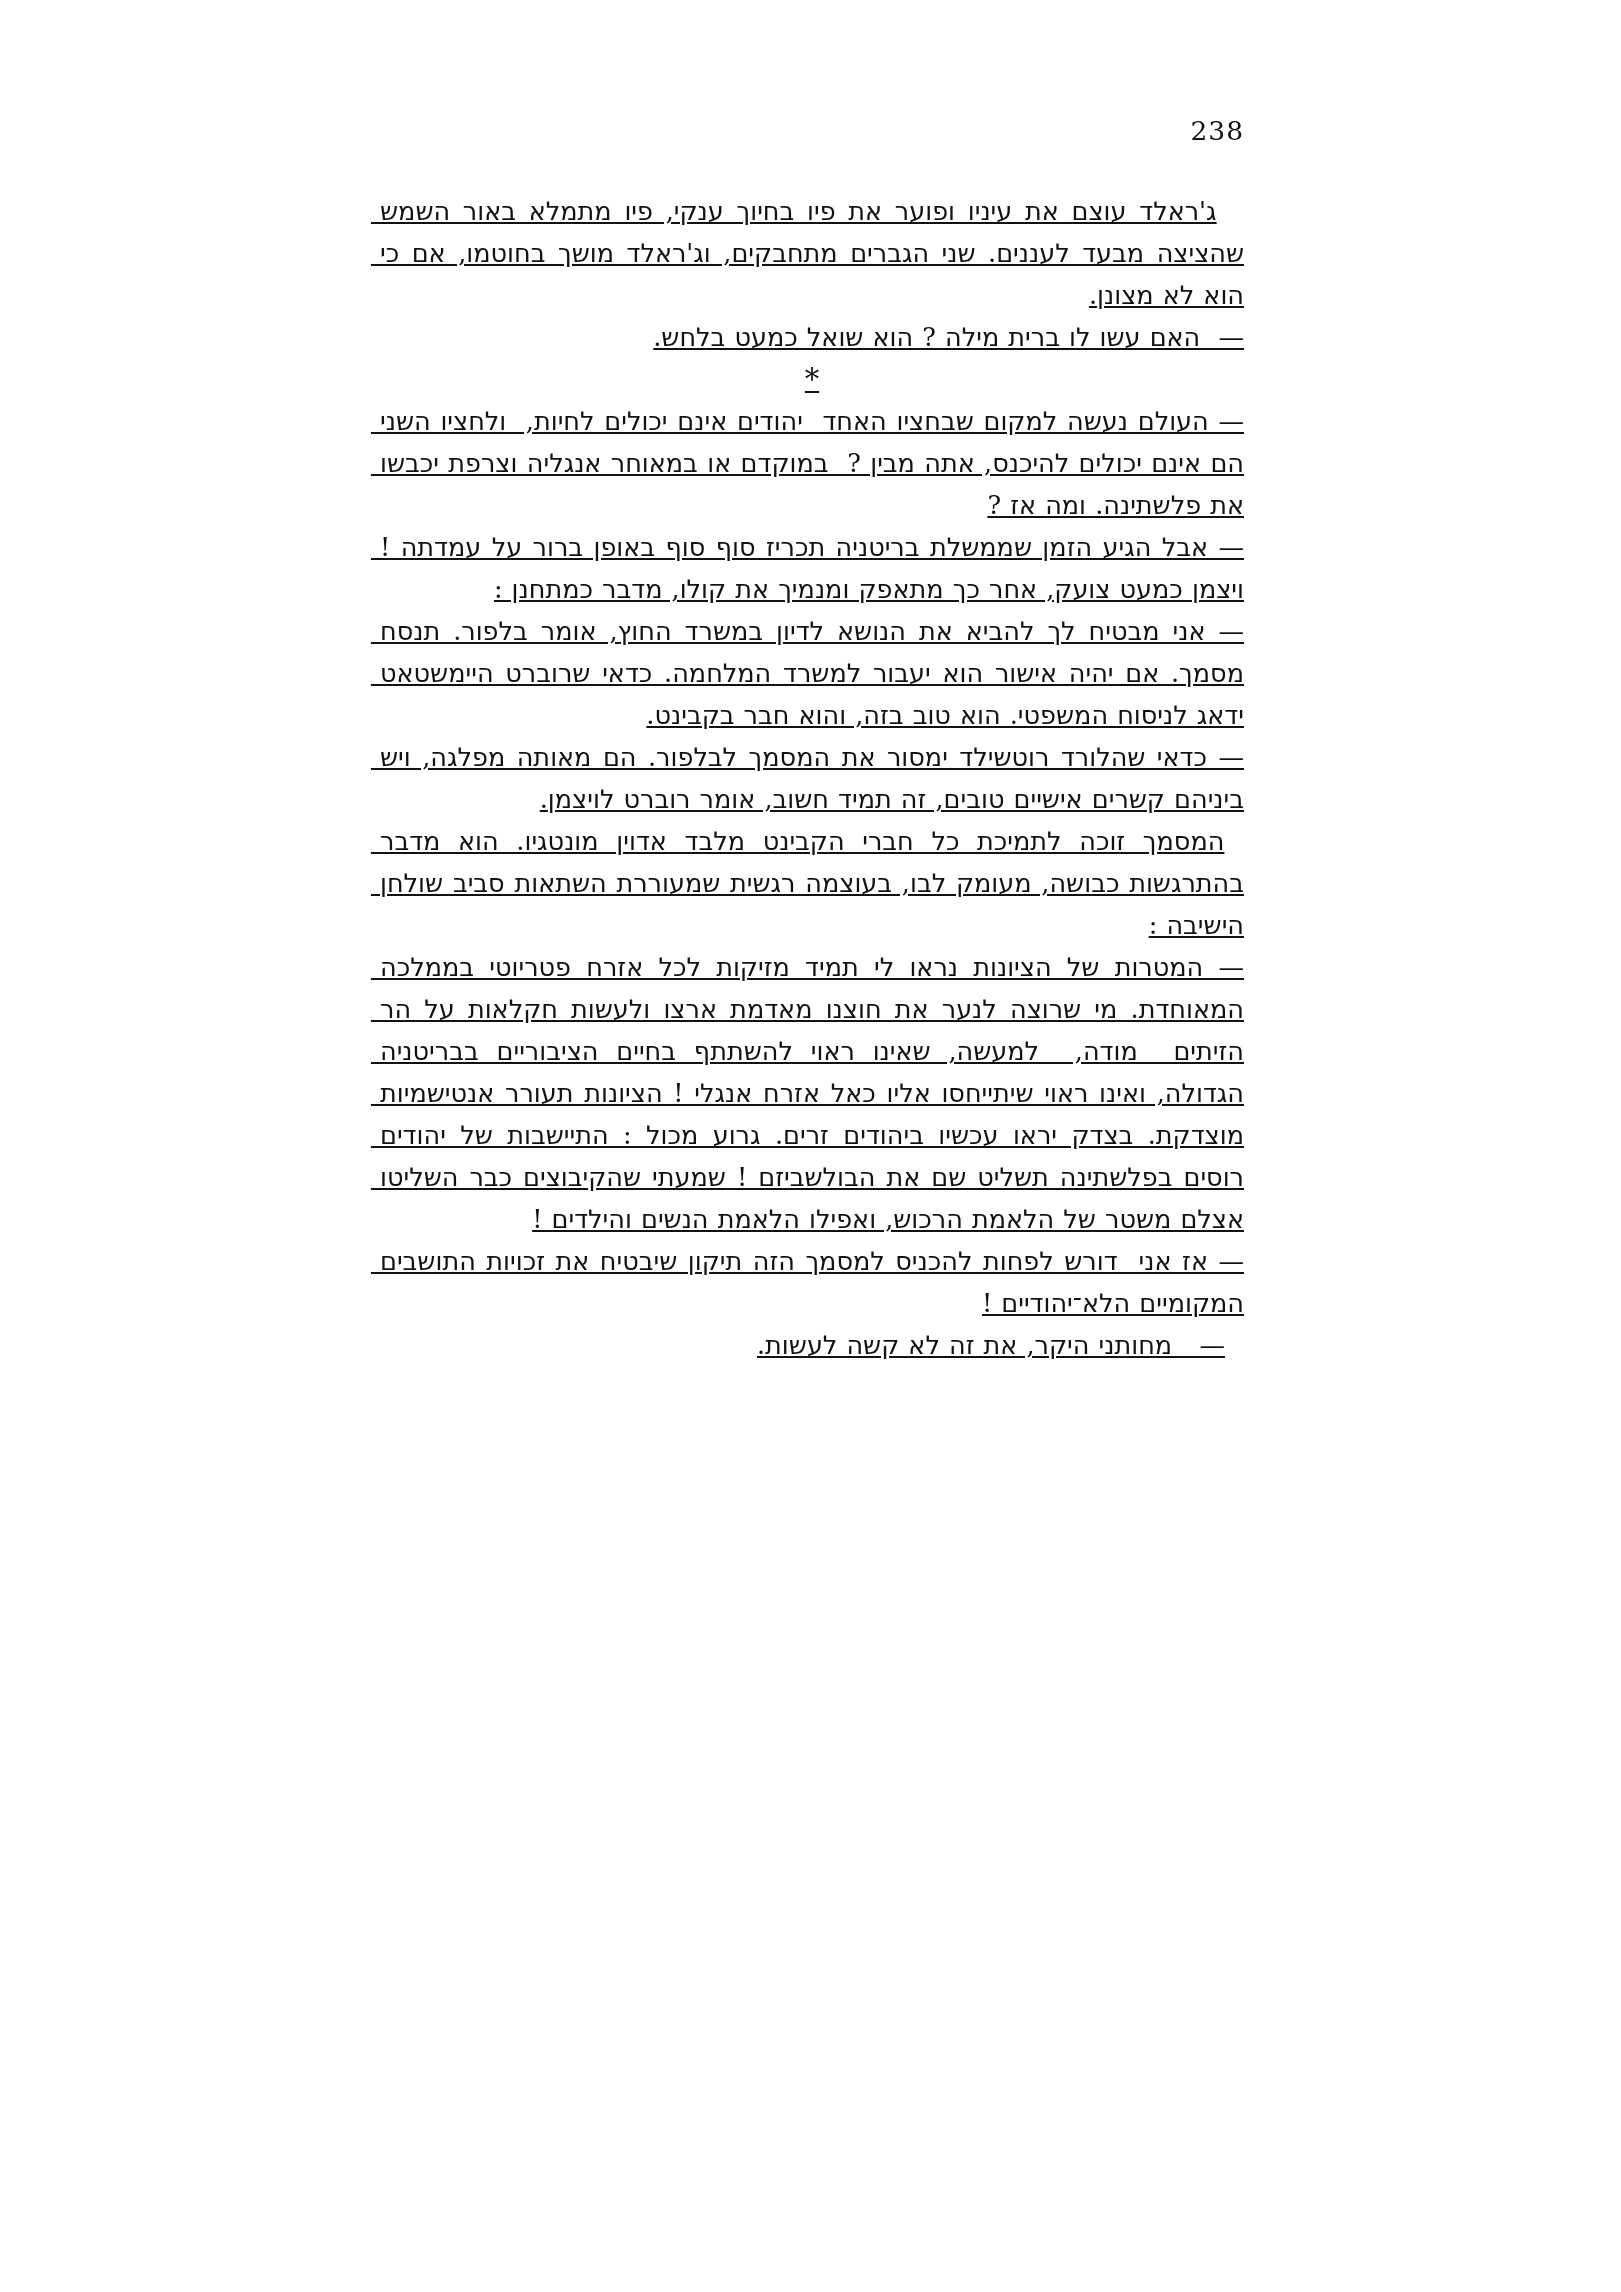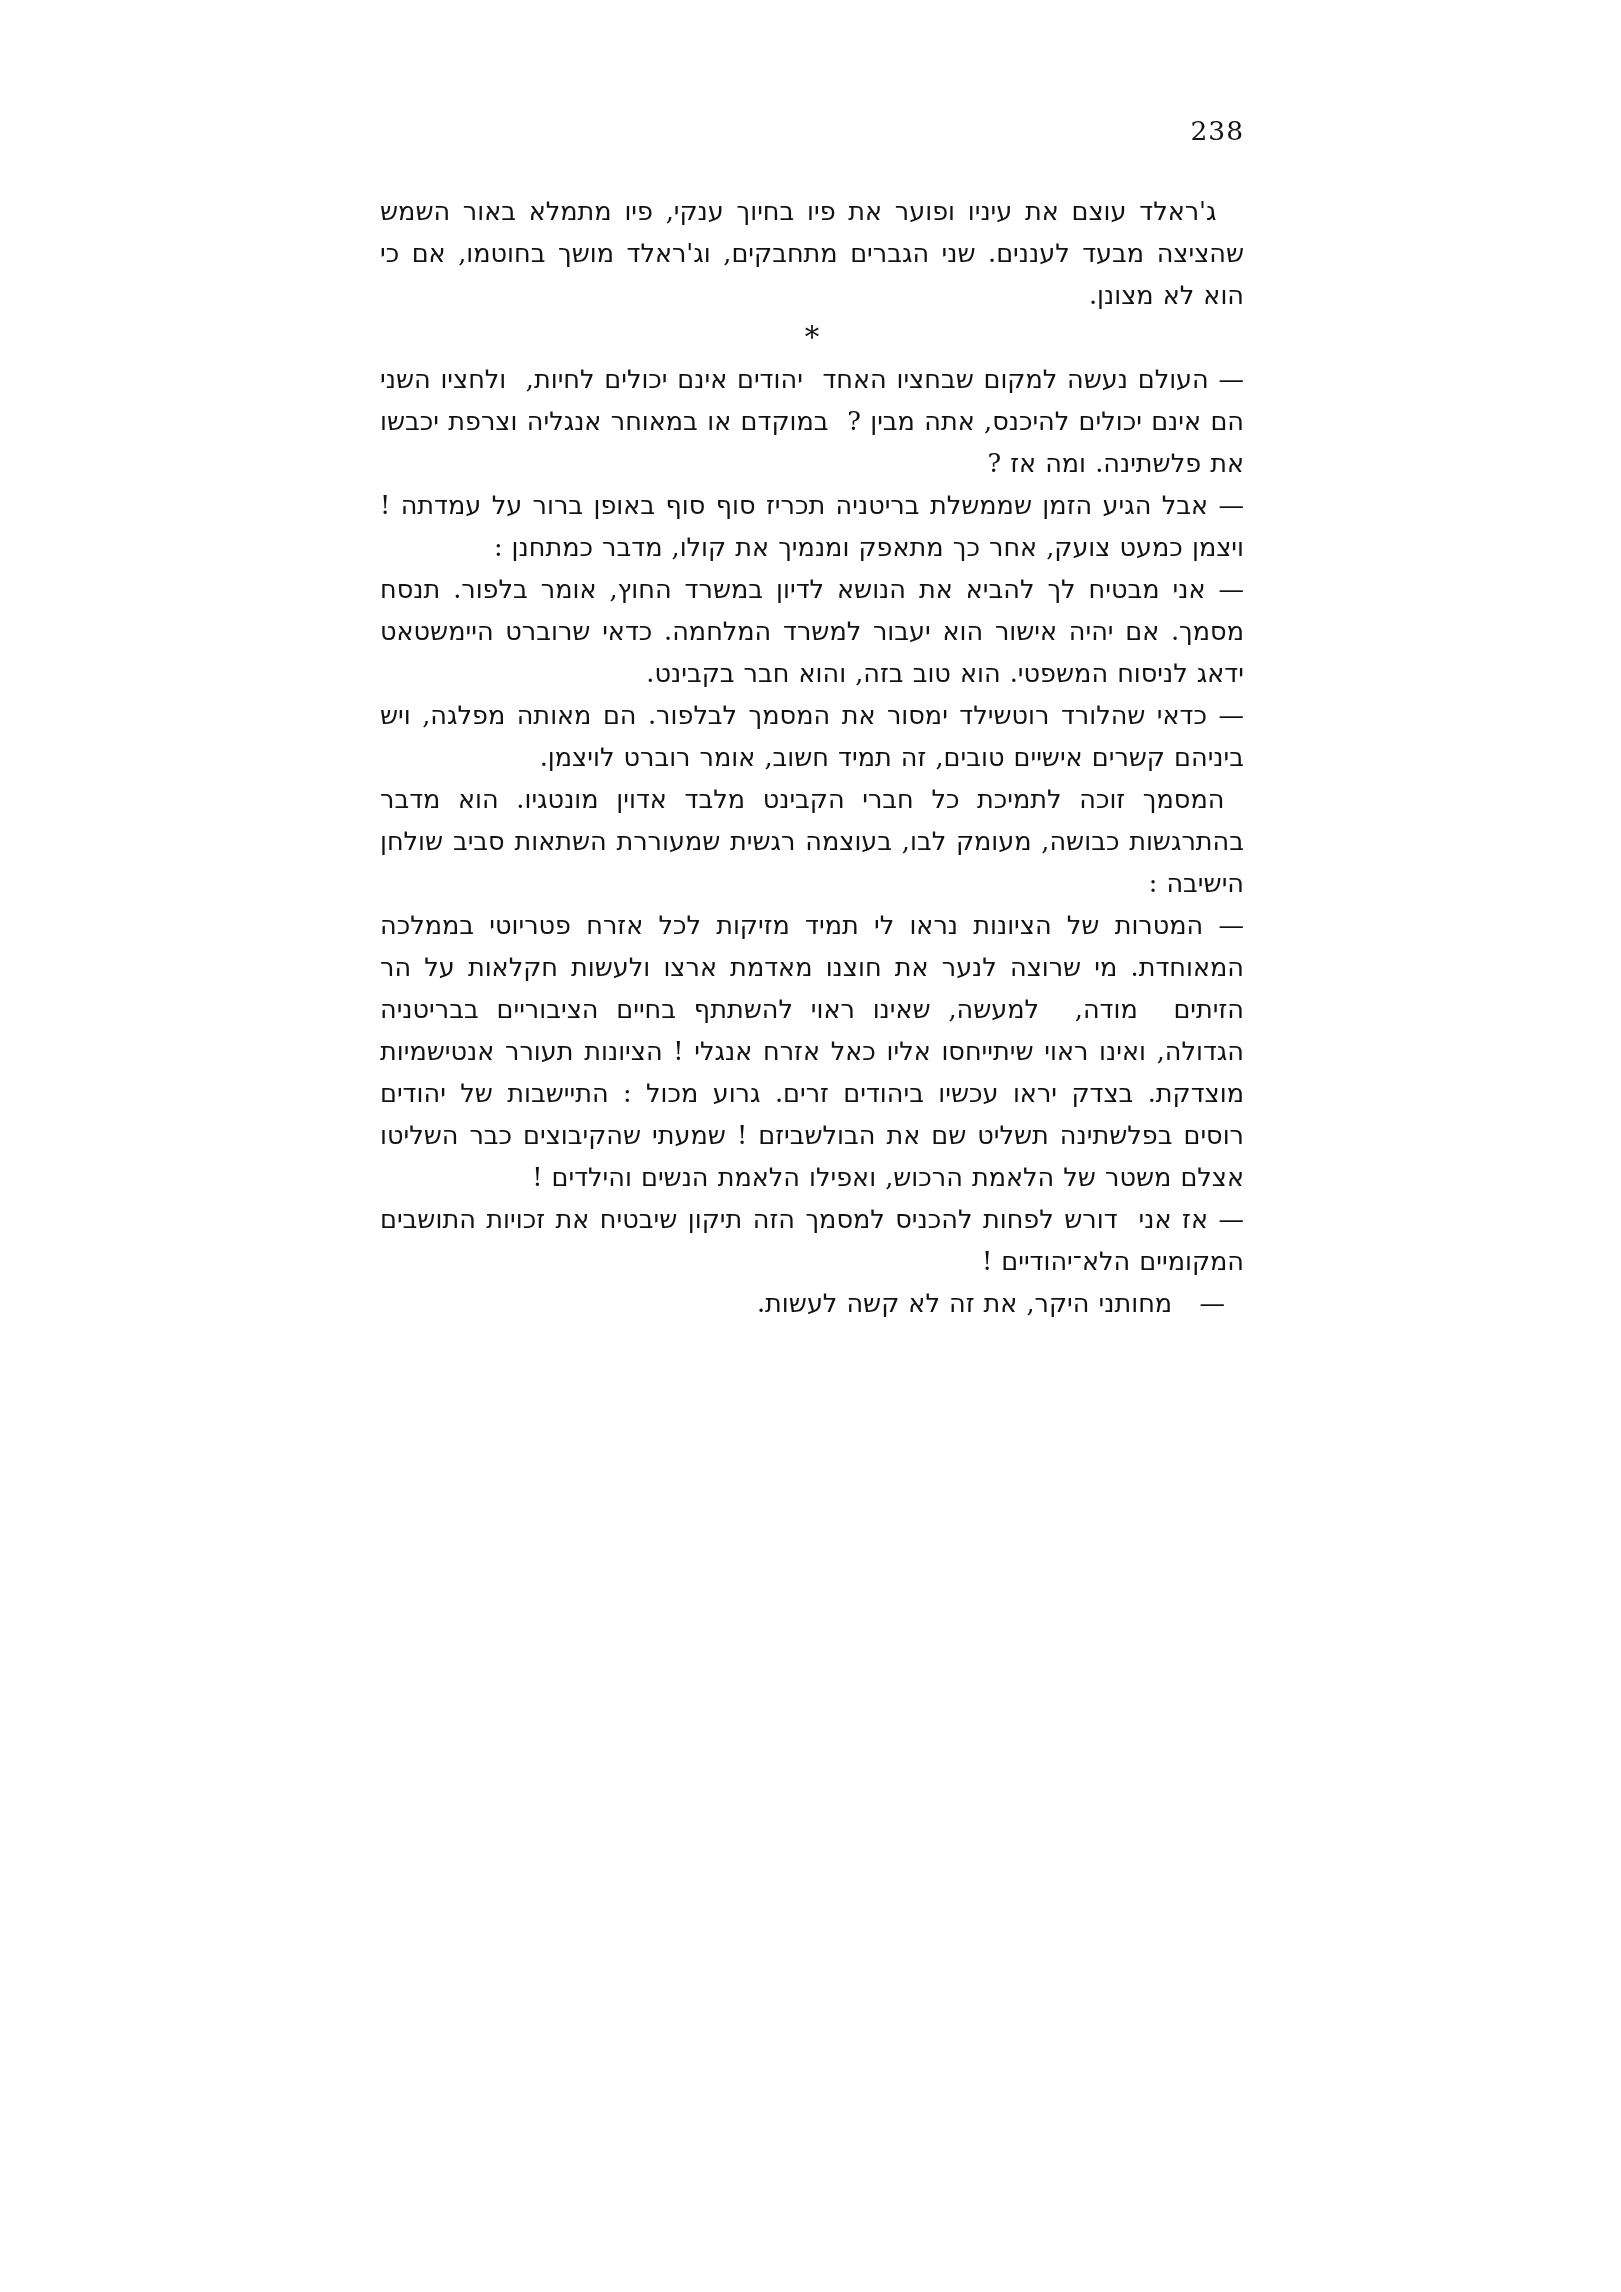--- a/index.html
+++ b/index.html
@@ -23,20 +23,21 @@
   .page-number {
     direction: ltr;
     text-align: right;
     font-size: 26.5px;
     line-height: 29px;
     letter-spacing: 1px;
     margin: 0 0 45px 0;
   }
   .text-block {
     direction: rtl;
+    text-decoration: underline;
   }
   .para {
     margin: 0;
     font-size: 25.5px;
     line-height: 42px;
     text-align: justify;
     white-space: pre-wrap;
     word-spacing: 1px;
   }
   
@@ -54,20 +55,21 @@
   }
 </style>
 </head>
 <body>
 
 <div class="sheet">
   <div class="content-column">
     <div class="page-number">238</div>
     <div class="text-block" dir="rtl" lang="he">
       <p class="para indent-first">ג'ראלד עוצם את עיניו ופוער את פיו בחיוך ענקי, פיו מתמלא באור השמש שהציצה מבעד לעננים. שני הגברים מתחבקים, וג'ראלד מושך בחוטמו, אם כי הוא לא מצונן.</p>
+      <p class="para hang">—  האם עשו לו ברית מילה ? הוא שואל כמעט בלחש.</p>
       <p class="para break-mark">*</p>
       <p class="para">— העולם נעשה למקום שבחציו האחד  יהודים אינם יכולים לחיות,  ולחציו השני הם אינם יכולים להיכנס, אתה מבין ?  במוקדם או במאוחר אנגליה וצרפת יכבשו את פלשתינה. ומה אז ?</p>
       <p class="para">— אבל הגיע הזמן שממשלת בריטניה תכריז סוף סוף באופן ברור על עמדתה ! ויצמן כמעט צועק, אחר כך מתאפק ומנמיך את קולו, מדבר כמתחנן :</p>
       <p class="para">— אני מבטיח לך להביא את הנושא לדיון במשרד החוץ, אומר בלפור. תנסח מסמך. אם יהיה אישור הוא יעבור למשרד המלחמה. כדאי שרוברט היימשטאט ידאג לניסוח המשפטי. הוא טוב בזה, והוא חבר בקבינט.</p>
       <p class="para">— כדאי שהלורד רוטשילד ימסור את המסמך לבלפור. הם מאותה מפלגה, ויש ביניהם קשרים אישיים טובים, זה תמיד חשוב, אומר רוברט לויצמן.</p>
       <p class="para indent-first-small">המסמך זוכה לתמיכת כל חברי הקבינט מלבד אדוין מונטגיו. הוא מדבר בהתרגשות כבושה, מעומק לבו, בעוצמה רגשית שמעוררת השתאות סביב שולחן הישיבה :</p>
       <p class="para">— המטרות של הציונות נראו לי תמיד מזיקות לכל אזרח פטריוטי בממלכה המאוחדת. מי שרוצה לנער את חוצנו מאדמת ארצו ולעשות חקלאות על הר הזיתים  מודה,  למעשה, שאינו ראוי להשתתף בחיים הציבוריים בבריטניה הגדולה, ואינו ראוי שיתייחסו אליו כאל אזרח אנגלי ! הציונות תעורר אנטישמיות מוצדקת. בצדק יראו עכשיו ביהודים זרים. גרוע מכול : התיישבות של יהודים רוסים בפלשתינה תשליט שם את הבולשביזם ! שמעתי שהקיבוצים כבר השליטו אצלם משטר של הלאמת הרכוש, ואפילו הלאמת הנשים והילדים !</p>
       <p class="para">— אז אני  דורש לפחות להכניס למסמך הזה תיקון שיבטיח את זכויות התושבים המקומיים הלא־יהודיים !</p>
       <p class="para inset">—   מחותני היקר, את זה לא קשה לעשות.</p>
     </div>

